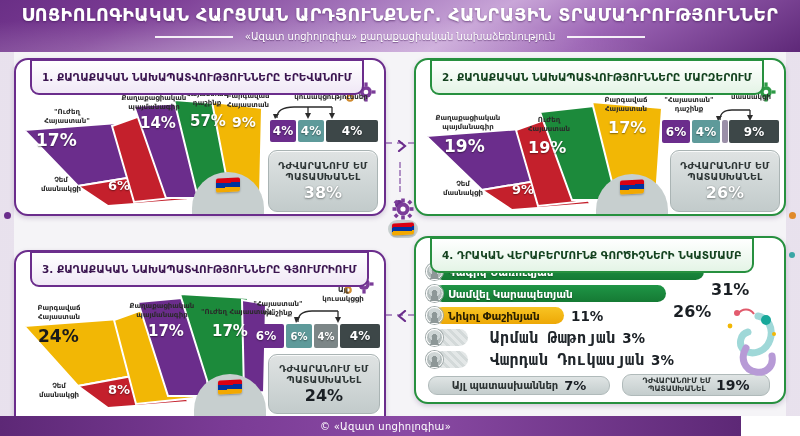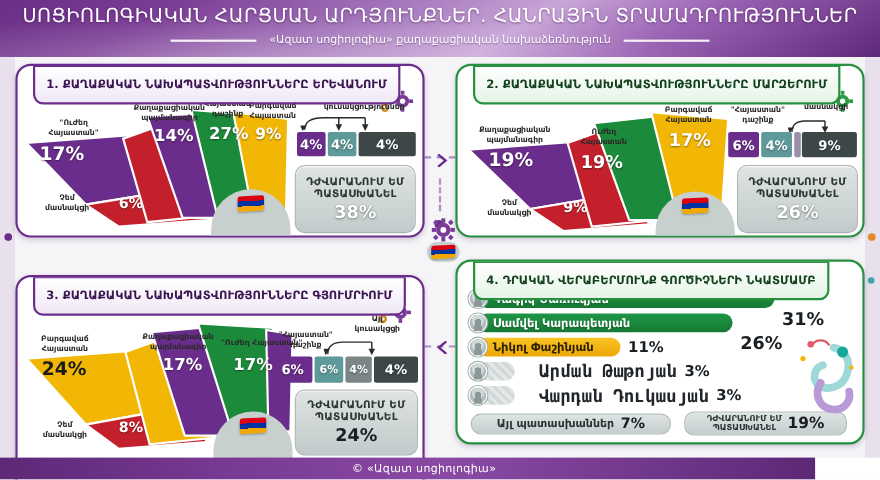--- a/index.html
+++ b/index.html
@@ -18,21 +18,21 @@
                                 #c9a6d8 58%, #9b63b4 74%, #5e2878 100%);
     overflow: hidden;
   }
   .header::after{
     content:""; position:absolute; left:0; top:0; width:100%; height:100%;
     background: radial-gradient(ellipse at 30% 120%, rgba(255,255,255,.30), rgba(255,255,255,0) 55%);
   }
   .title {
     position: absolute; left: 0; top: 5px; width: 800px;
     text-align: center;
-    font-size: 17.5px; font-weight: normal; letter-spacing: .4px;
+    font-size: 17.5px; font-weight: bold; letter-spacing: .4px;
     color: #ffffff; text-shadow: 0 1px 2px rgba(60,20,80,.55);
     white-space: nowrap; z-index: 3;
   }
   .subtitle-wrap{
     position:absolute; left:0; top:31px; width:800px; text-align:center; z-index:3;
     display:flex; align-items:center; justify-content:center; gap:12px;
   }
   .sub-rule{ width:78px; height:2px; background:#ffffff; opacity:.9; }
   .subtitle{ font-size:10px; color:#ffffff; white-space:nowrap;
              text-shadow:0 1px 1px rgba(60,20,80,.5); }
@@ -276,21 +276,21 @@
         <div class="seg-label" style="left:16px; top:30px; width:70px;">"Ուժեղ<br>Հայաստան"</div>
         <div class="seg-pct" style="left:20px; top:52px; font-size:17px;">17%</div>
 
         <div class="seg-label" style="left:14px; top:98px; width:62px;">Չեմ<br>մասնակցի</div>
         <div class="seg-pct" style="left:92px; top:100px; font-size:13px;">6%</div>
 
         <div class="seg-label" style="left:96px; top:16px; width:84px;">Քաղաքացիական<br>պայմանագիր</div>
         <div class="seg-pct" style="left:124px; top:36px; font-size:15px;">14%</div>
 
         <div class="seg-label" style="left:160px; top:12px; width:62px;">"Հայաստան"<br>դաշինք</div>
-        <div class="seg-pct" style="left:174px; top:34px; font-size:15px;">27%</div>
+        <div class="seg-pct" style="left:174px; top:34px; font-size:15px;">57%</div>
 
         <div class="seg-label" style="left:206px; top:14px; width:52px;">Բարգավաճ<br>Հայաստան</div>
         <div class="seg-pct" style="left:216px; top:36px; font-size:14px;">9%</div>
 
         
         <div class="seg-label" style="left:272px; top:6px; width:86px;">Այլ<br>կուսակցություններ</div>
         <svg class="grp-arrow" style="left:256px; top:24px;" width="92" height="18" viewBox="0 0 92 18">
           <path d="M5 16 Q5 5 22 5 L60 5" stroke="#2b2b2b" stroke-width="1.3" fill="none"></path>
           <path d="M36 5 L36 14" stroke="#2b2b2b" stroke-width="1.3" fill="none"></path>
           <path d="M60 5 L60 13" stroke="#2b2b2b" stroke-width="1.3" fill="none"></path>

